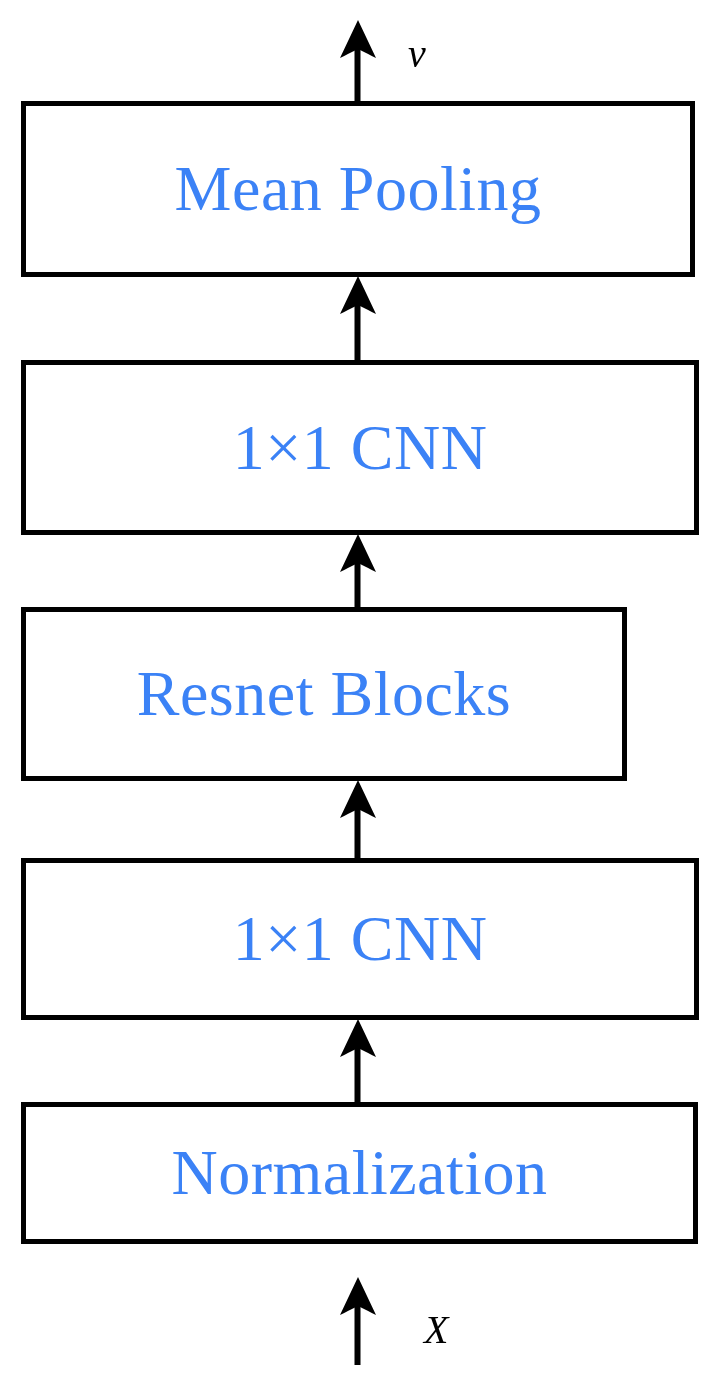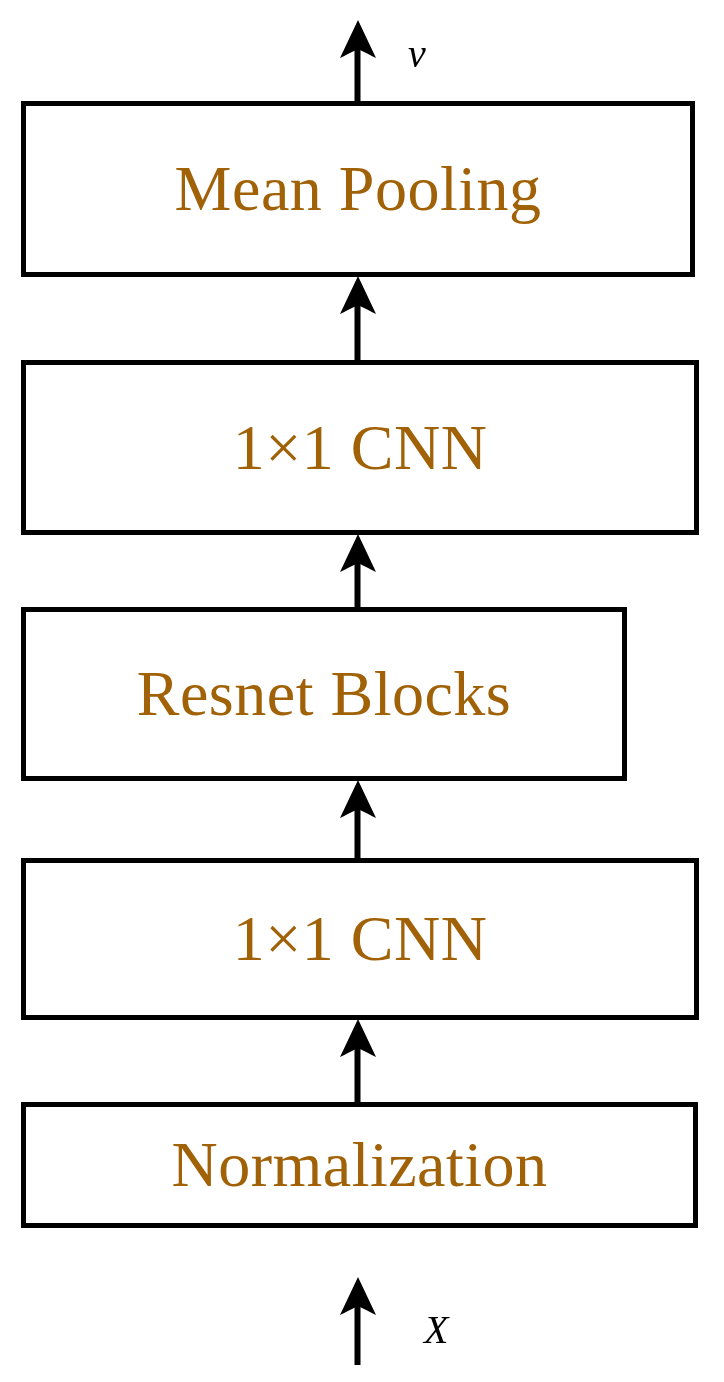--- a/index.html
+++ b/index.html
@@ -23,21 +23,21 @@
     border: 5px solid #000000;
     background: #ffffff;
     display: flex;
     align-items: center;
     justify-content: center;
   }
   .node-label {
     font-family: "Liberation Serif", "DejaVu Serif", serif;
     font-size: 64px;
     line-height: 1;
-    color: #a16207;
+    color: #3b82f6;
     white-space: nowrap;
     letter-spacing: 0.5px;
   }
   .arrow {
     position: absolute;
   }
   .arrow svg {
     display: block;
     overflow: visible;
   }
@@ -101,21 +101,21 @@
     <span class="node-label">1×1 CNN</span>
   </div>
 
   <div class="arrow" style="left:330px; top:1017px; width:56px; height:89px;">
     <svg width="56" height="89" viewBox="0 0 56 89" aria-hidden="true">
       <path d="M28 2 L46 40 Q28 31 28 31 Q28 31 10 40 Z" fill="#000000"></path>
       <rect x="24.5" y="30" width="6" height="59" fill="#000000"></rect>
     </svg>
   </div>
 
-  <div class="node-box" style="left:21px; top:1102px; width:677px; height:126px;">
+  <div class="node-box" style="left:21px; top:1102px; width:677px; height:142px;">
     <span class="node-label">Normalization</span>
   </div>
 
   <div class="arrow" style="left:330px; top:1275px; width:56px; height:90px;">
     <svg width="56" height="90" viewBox="0 0 56 90" aria-hidden="true">
       <path d="M28 2 L46 40 Q28 31 28 31 Q28 31 10 40 Z" fill="#000000"></path>
       <rect x="24.5" y="30" width="6" height="60" fill="#000000"></rect>
     </svg>
   </div>
   <div class="edge-label" style="left:424px; top:1310px;">X</div>

